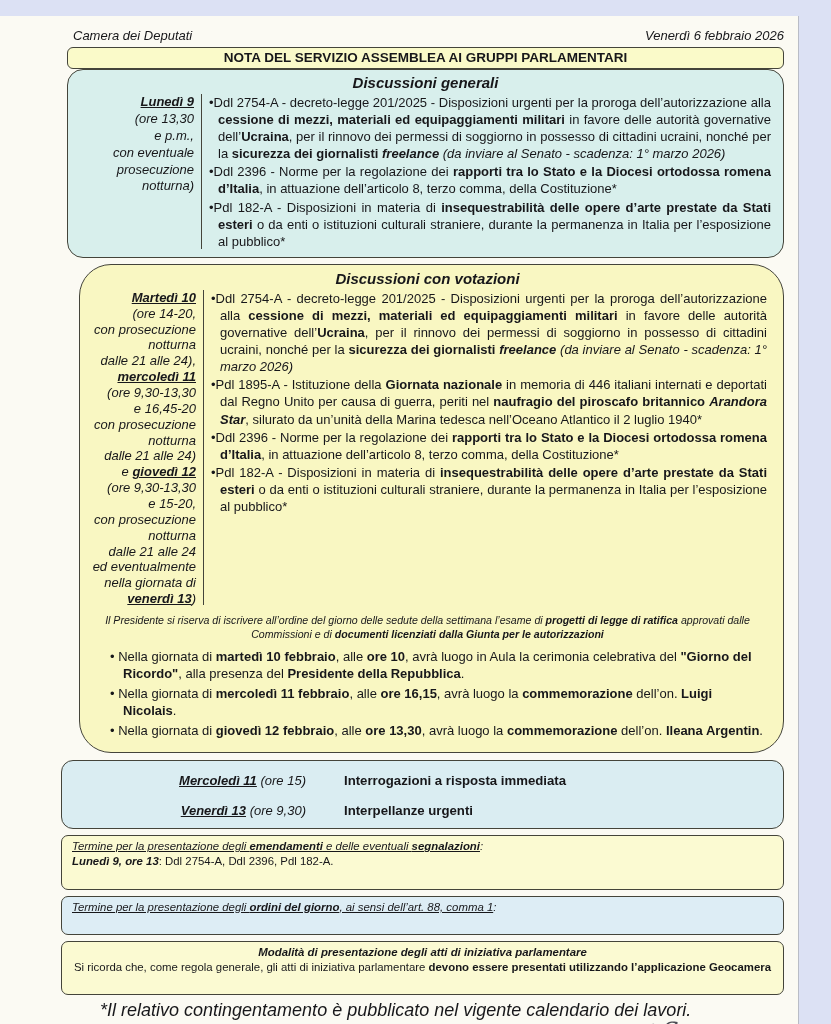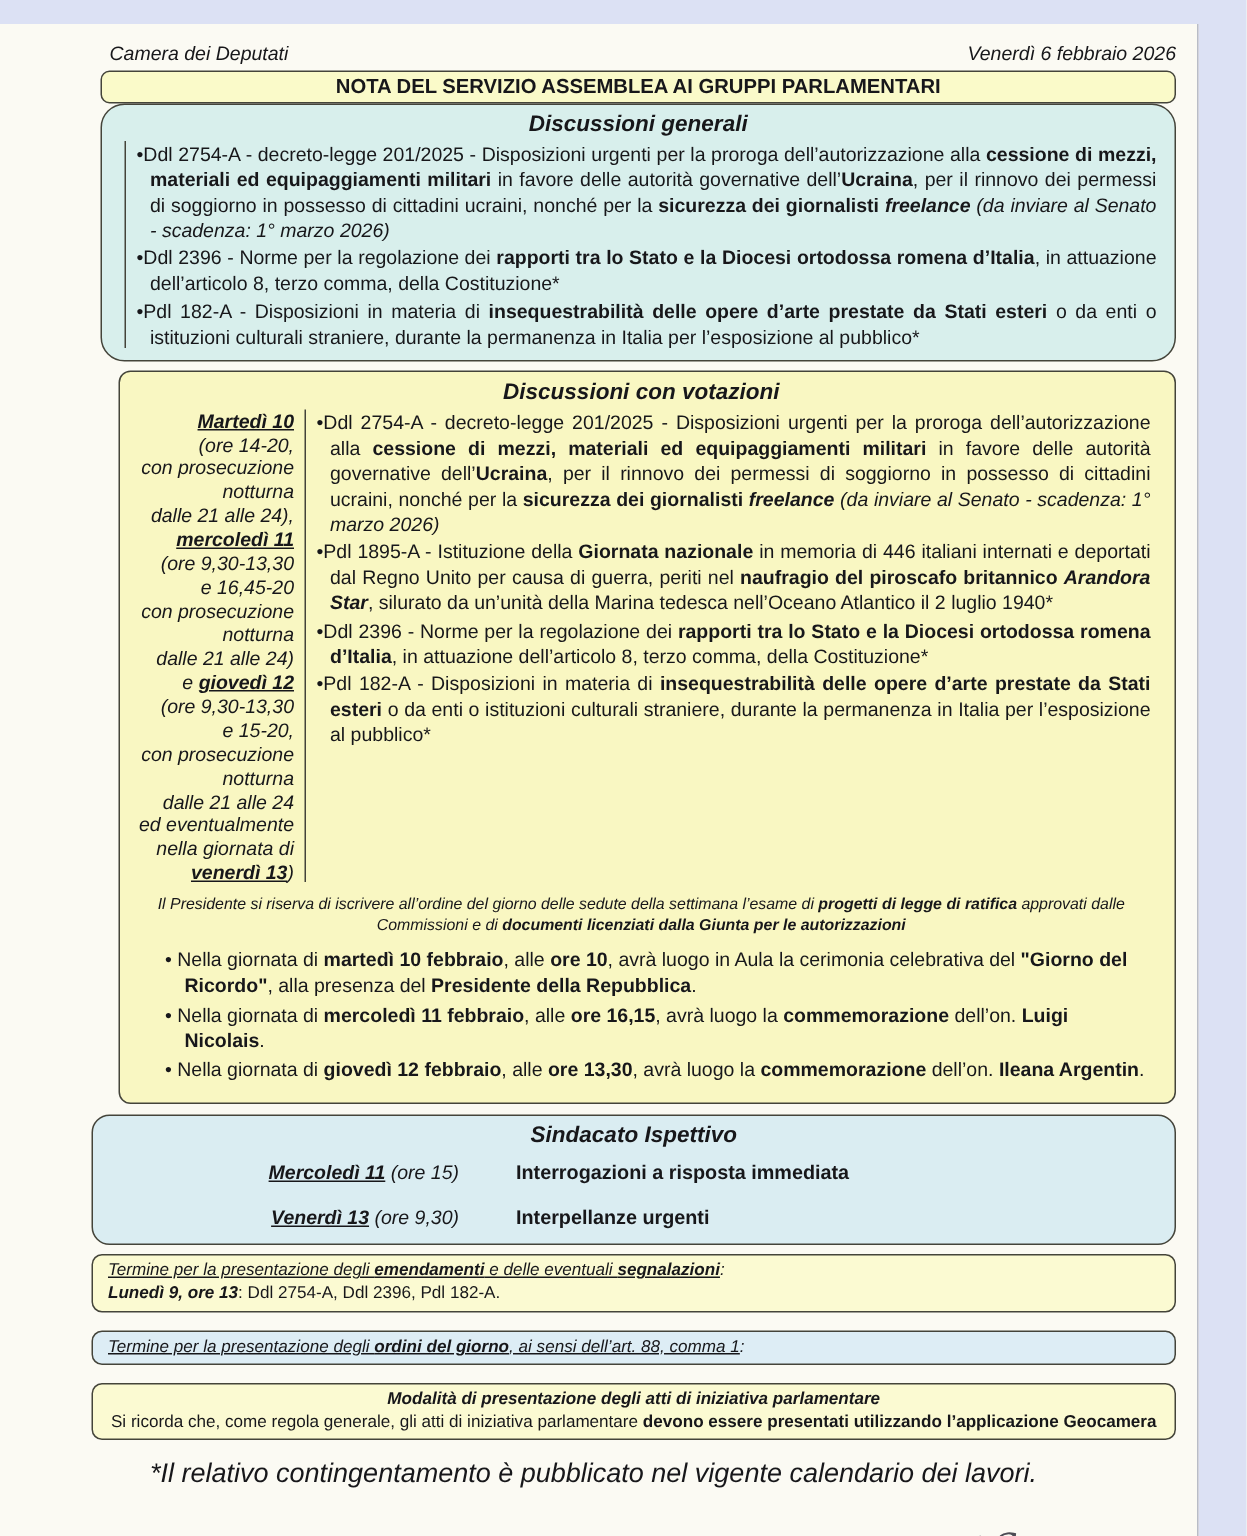--- a/index.html
+++ b/index.html
@@ -21,33 +21,33 @@
   .bu{font-weight:bold;text-decoration:underline}
   .box{border:1.4px solid var(--border)}
   .box-title{text-align:center;font-weight:bold;font-style:italic;font-size:15px;line-height:1.2}
   .box-generali{margin:0 14px 0 67px;background:var(--generali-bg);border-radius:16px;padding:4px 8px 6px}
   .cols{display:flex}
   .sched{flex:none;width:118px;text-align:right;font-style:italic;font-size:13px;line-height:1.3;padding-top:2px}
   .vline{flex:none;width:0;border-left:1.3px solid var(--border);margin:2px 0 2px 7px}
   .items{flex:1;padding:2px 4px 0 7px;font-size:13px;line-height:1.315;text-align:justify}
   .items p{margin:0 0 1px;padding-left:9px;text-indent:-9px}
   .items p::before{content:"•"}
-  .box-votazioni{margin:6px 14px 0 79px;background:var(--votazioni-bg);border-radius:8px;padding:5px 12px 10px 4px}
+  .box-votazioni{margin:6px 14px 0 79px;background:var(--votazioni-bg);border-radius:32px;padding:5px 12px 10px 4px}
   .box-votazioni .sched{width:112px;line-height:1.22}
   .note{text-align:center;font-size:10.6px;line-height:1.32;margin:7px auto 7px;max-width:650px}
   .events{font-size:13px;line-height:1.3;padding:0 6px 0 26px}
   .events p{margin:0 0 3px;padding-left:13px;text-indent:-13px}
   .events p::before{content:"• "}
   .box-sindacato{margin:7px 14px 0 61px;background:var(--sindacato-bg);border-radius:12px;padding:4px 10px 10px}
   .srow{display:flex;align-items:baseline;margin:8px 0 0 46px}
   .srow + .srow{margin-top:15px}
   .swhen{flex:none;width:188px;text-align:right;font-style:italic;font-size:13px}
   .swhat{font-weight:bold;font-size:13.2px;margin-left:38px}
-  .strip{margin:6px 14px 12px 61px;border:1.2px solid var(--border);border-radius:7px;
-         font-size:11.4px;line-height:1.28;padding:3px 10px 4px;background:var(--strip-yellow)}
+  .strip{margin:6px 14px 0 61px;border:1.2px solid var(--border);border-radius:7px;
+         font-size:11.4px;line-height:1.28;padding:3px 10px 20px;background:var(--strip-yellow)}
   .strip-blue{background:var(--strip-blue)}
   .strip-center{text-align:center}
   .footnote{font-style:italic;font-size:18px;margin:5px 14px 0 100px}
   .hand{position:absolute;right:118px;bottom:-8px;font-family:"DejaVu Serif",serif;
         font-style:italic;font-size:25px;color:#4c4c54;transform:rotate(-6deg)}
 </style>
 </head>
 <body>
 
 <div class="scan">
@@ -56,20 +56,28 @@
     <span>Camera dei Deputati</span>
     <span>Venerdì 6 febbraio 2026</span>
   </div>
 
   <div class="banner">NOTA DEL SERVIZIO ASSEMBLEA AI GRUPPI PARLAMENTARI</div>
 
 
   <section class="box box-generali">
     <div class="box-title">Discussioni generali</div>
     <div class="cols">
+      <div class="sched">
+        <div><span class="sb su">Lunedì 9</span></div>
+        <div><span>(ore 13,30</span></div>
+        <div><span>e p.m.,</span></div>
+        <div><span>con eventuale</span></div>
+        <div><span>prosecuzione</span></div>
+        <div><span>notturna)</span></div>
+      </div>
       <div class="vline"></div>
       <div class="items">
         <p><span>Ddl 2754-A - decreto-legge 201/2025 - Disposizioni urgenti per la proroga dell’autorizzazione alla </span><span class="sb">cessione di mezzi, materiali ed equipaggiamenti militari</span><span> in favore delle autorità governative dell’</span><span class="sb">Ucraina</span><span>, per il rinnovo dei permessi di soggiorno in possesso di cittadini ucraini, nonché per la </span><span class="sb">sicurezza dei giornalisti</span><span> </span><span class="sb si">freelance</span><span> </span><span class="si">(da inviare al Senato - scadenza: 1° marzo 2026)</span></p>
         <p><span>Ddl 2396 - Norme per la regolazione dei </span><span class="sb">rapporti tra lo Stato e la Diocesi ortodossa romena d’Italia</span><span>, in attuazione dell’articolo 8, terzo comma, della Costituzione*</span></p>
         <p><span>Pdl 182-A - Disposizioni in materia di </span><span class="sb">insequestrabilità delle opere d’arte prestate da Stati esteri</span><span> o da enti o istituzioni culturali straniere, durante la permanenza in Italia per l’esposizione al pubblico*</span></p>
       </div>
     </div>
   </section>
 
   <section class="box box-votazioni">
@@ -107,21 +115,20 @@
     </div>
     <p class="note"><span class="si">Il Presidente si riserva di iscrivere all’ordine del giorno delle sedute della settimana l’esame di </span><span class="sb si">progetti di legge di ratifica</span><span class="si"> approvati dalle Commissioni e di </span><span class="sb si">documenti licenziati dalla Giunta per le autorizzazioni</span></p>
     <div class="events">
       <p><span>Nella giornata di </span><span class="sb">martedì 10 febbraio</span><span>, alle </span><span class="sb">ore 10</span><span>, avrà luogo in Aula la cerimonia celebrativa del </span><span class="sb">"Giorno del Ricordo"</span><span>, alla presenza del </span><span class="sb">Presidente della Repubblica</span><span>.</span></p>
       <p><span>Nella giornata di </span><span class="sb">mercoledì 11 febbraio</span><span>, alle </span><span class="sb">ore 16,15</span><span>, avrà luogo la </span><span class="sb">commemorazione</span><span> dell’on. </span><span class="sb">Luigi Nicolais</span><span>.</span></p>
       <p><span>Nella giornata di </span><span class="sb">giovedì 12 febbraio</span><span>, alle </span><span class="sb">ore 13,30</span><span>, avrà luogo la </span><span class="sb">commemorazione</span><span> dell’on. </span><span class="sb">Ileana Argentin</span><span>.</span></p>
     </div>
   </section>
 
   <section class="box box-sindacato">
-    <div class="box-title">Sindacato Ispettivo</div>
     <div class="srow">
       <span class="swhen"><span class="sb su">Mercoledì 11</span><span> (ore 15)</span></span>
       <span class="swhat">Interrogazioni a risposta immediata</span>
     </div>
     <div class="srow">
       <span class="swhen"><span class="sb su">Venerdì 13</span><span> (ore 9,30)</span></span>
       <span class="swhat">Interpellanze urgenti</span>
     </div>
   </section>
 

